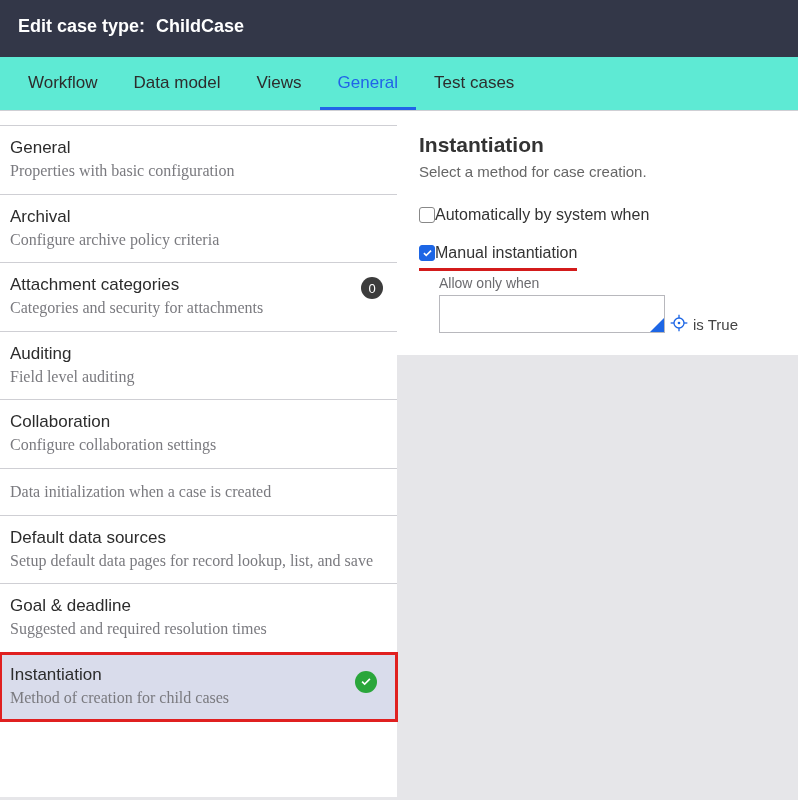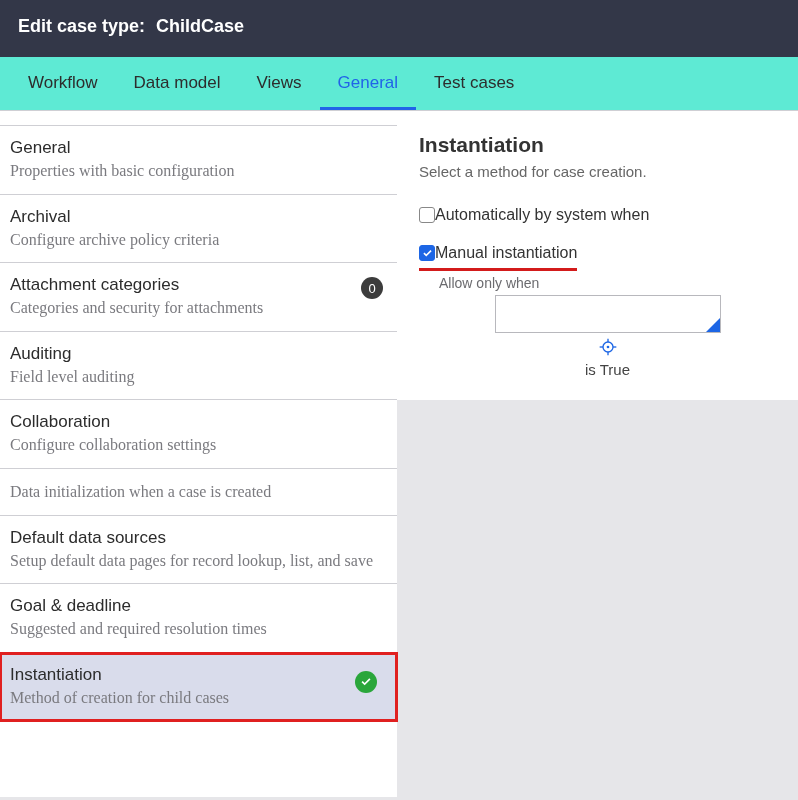--- a/index.html
+++ b/index.html
@@ -120,21 +120,21 @@
   .cbx.checked svg { width: 11px; height: 11px; fill: #fff; }
   .opt.second {
     border-bottom: 3px solid #d31b1b;
     padding-bottom: 6px;
     width: fit-content;
     margin-bottom: 4px;
     margin-left: 0;
   }
   .allow-section { margin-left: 20px; margin-top: 4px;}
   .allow-label { font-size: 14px; color: #6b6b6f; margin-bottom: 4px; }
-  .allow-row { display: flex; align-items: center; gap: 4px; flex-direction: column; }
+  .allow-row { display: flex; align-items: flex-end; gap: 4px; }
   .allow-input {
     width: 226px; height: 38px;
     border: 1px solid #b8b8bd;
     background: #fff;
     position: relative;
   }
   .allow-input::after {
     content: "";
     position: absolute;
     right: 0; bottom: 0;

